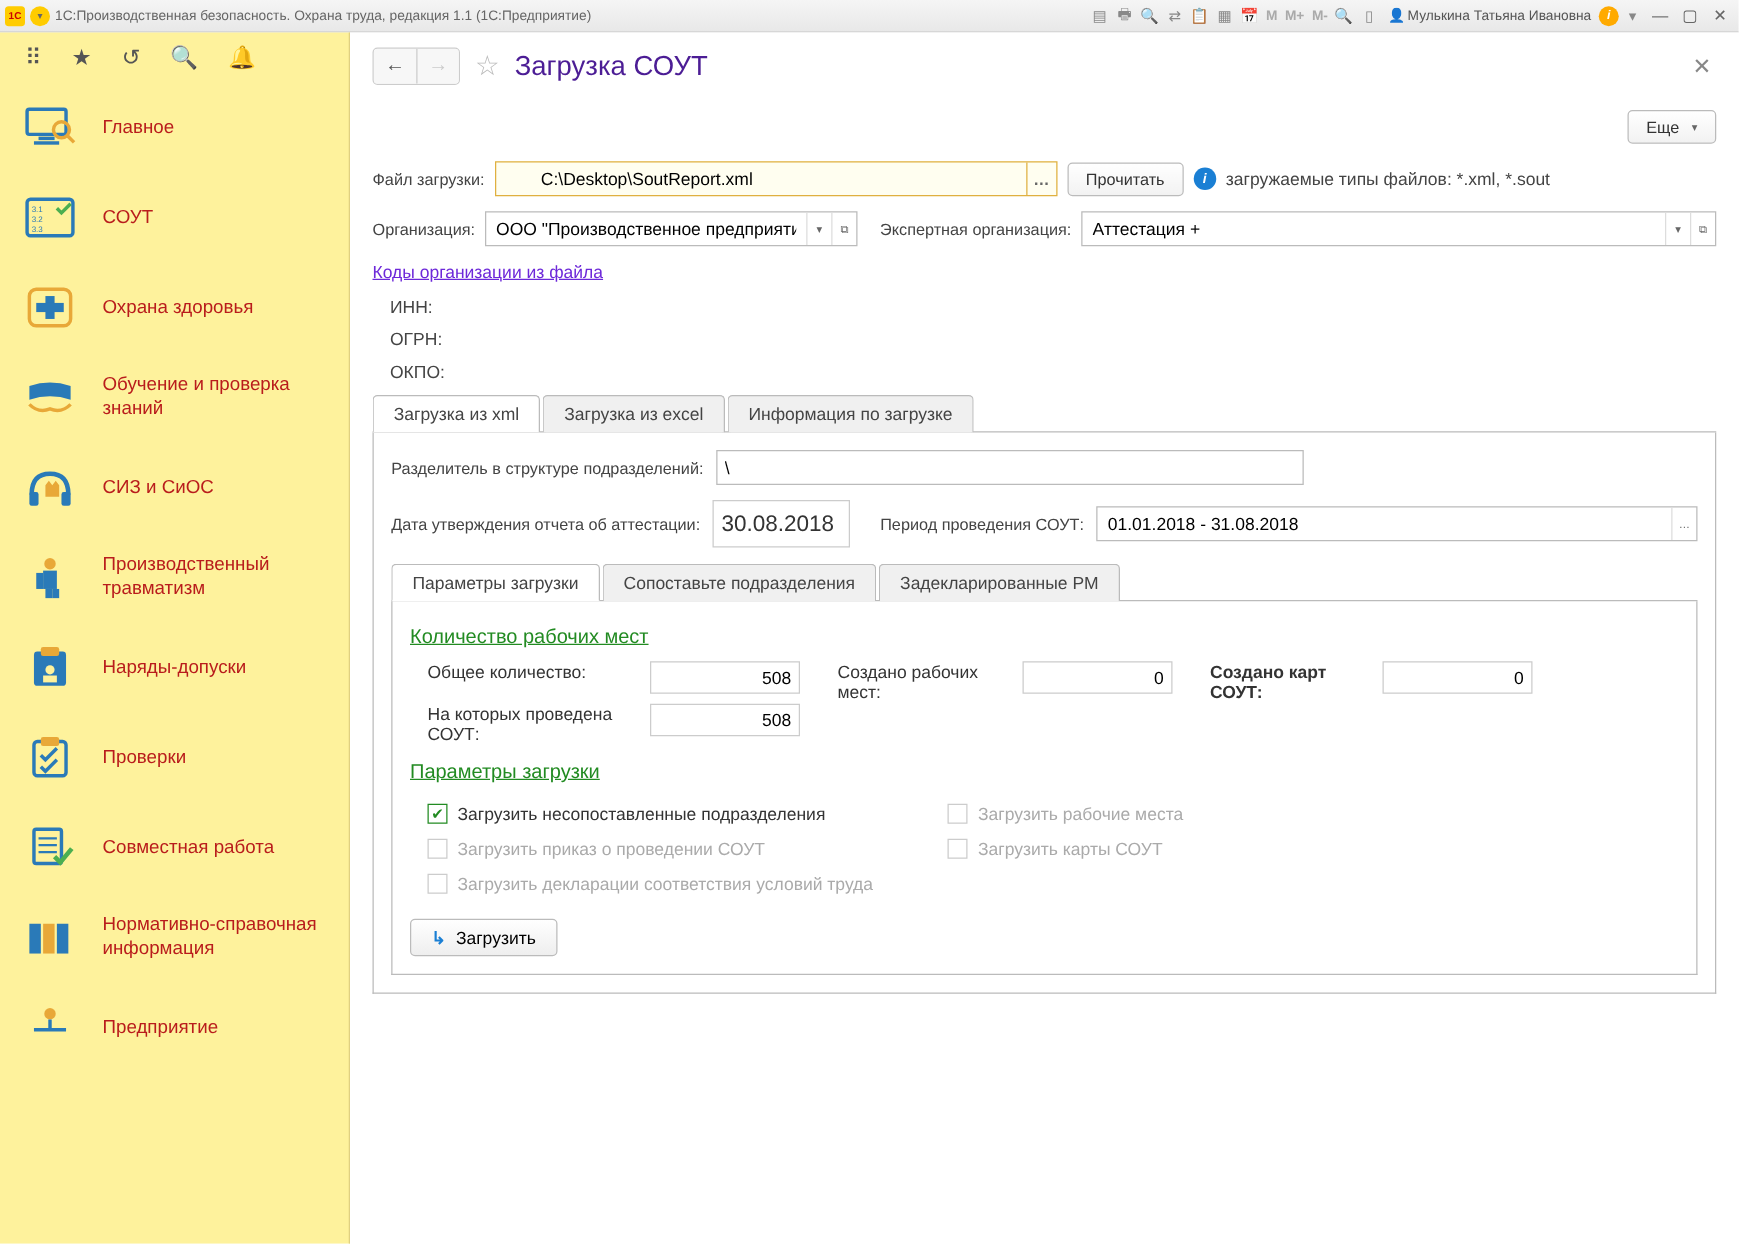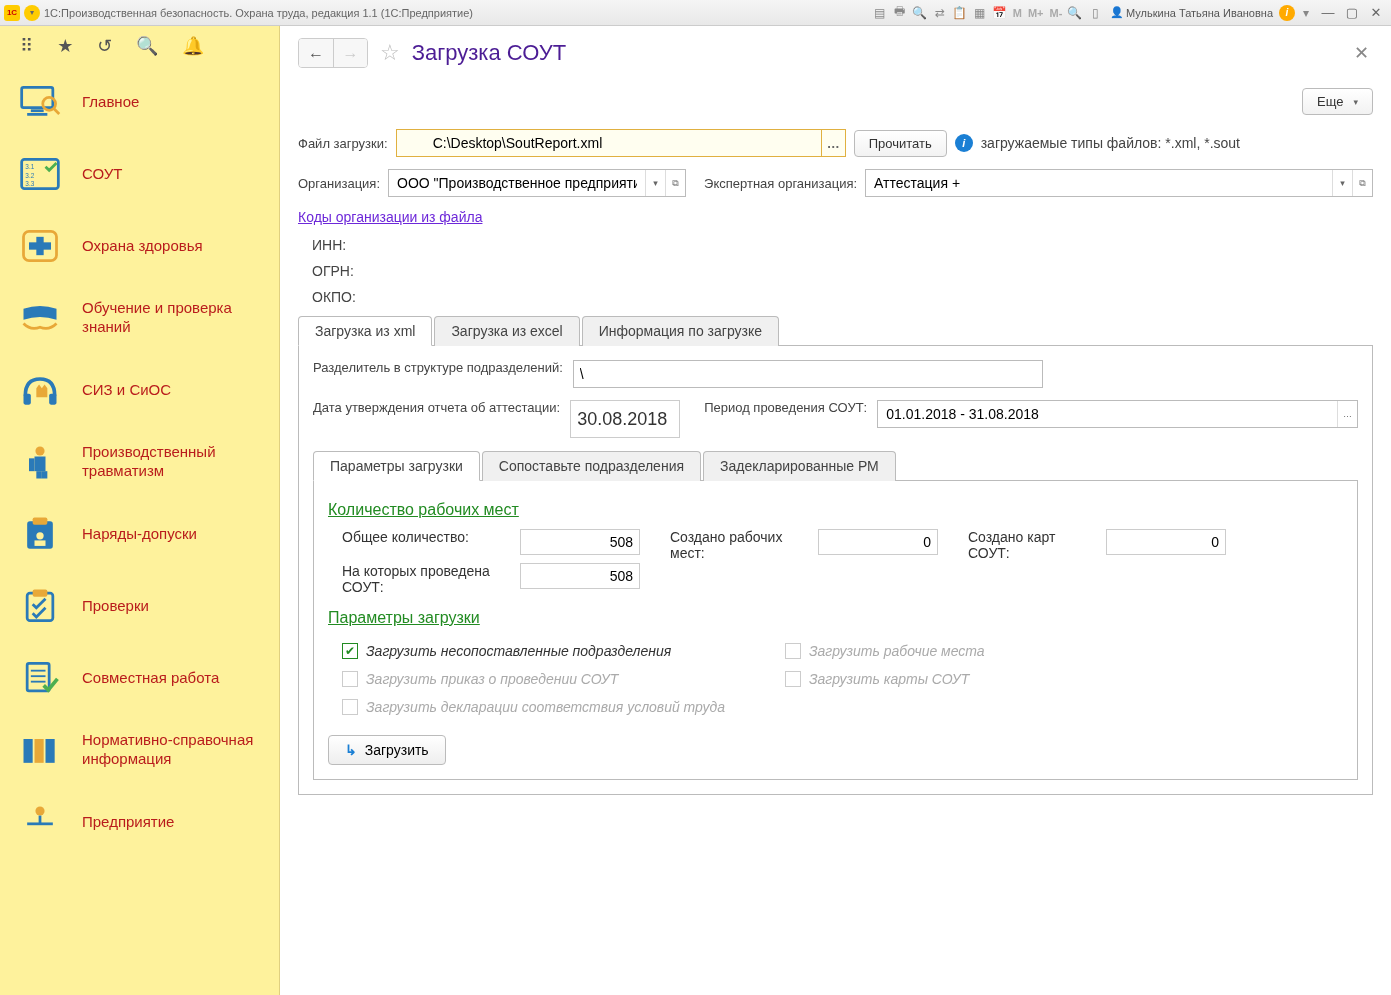--- a/index.html
+++ b/index.html
@@ -208,21 +208,21 @@
 .tab.active {
   background: #fff;
   border-bottom: 1px solid #fff;
 }
 .tab-body {
   border: 1px solid #bbb;
   border-top: none;
   padding: 14px;
 }
 
-.inner-row { display: flex; gap: 10px; margin-bottom: 12px; }
+.inner-row { display: flex; align-items: center; gap: 10px; margin-bottom: 12px; }
 .input-ro {
   border: 1px solid #ccc; height: 38px; padding: 0 6px; font-size: 18px;
   display: flex; align-items: center; background: #fff;
 }
 
 .section-title {
   color: #228b22; text-decoration: underline; font-size: 16px;
   margin: 6px 0 10px 0; cursor: pointer;
 }
 .num-row { display: flex; align-items: flex-start; gap: 18px; margin-bottom: 8px; }
@@ -230,21 +230,21 @@
 .num-input {
   border: 1px solid #ccc; width: 120px; height: 26px;
   text-align: right; padding: 0 6px; font-size: 14px;
 }
 
 .check-row { display: flex; align-items: center; gap: 8px; margin: 6px 0; }
 .check { width: 16px; height: 16px; border: 1px solid #888; background: #fff; display: flex; align-items: center; justify-content: center; cursor: pointer; }
 .check.checked { background: #fff; border-color: #228b22; color: #228b22; }
 .check.checked::after { content: "✔"; font-size: 12px; }
 .check.disabled { border-color: #ccc; }
-.check-label { font-size: 14px; font-style: italic; }
+.check-label { font-size: 14px; }
 .check-label.disabled { color: #aaa; }
 
 .checks-grid { display: flex; gap: 60px; margin-left: 14px; }
 .checks-col { display: flex; flex-direction: column; }
 
 .load-btn-row { margin-top: 14px; }
 .load-btn {
   border: 1px solid #bbb; border-radius: 4px;
   background: linear-gradient(#fff,#eee);
   padding: 6px 16px; font-size: 14px; cursor: pointer;
@@ -511,21 +511,21 @@
               <div class="num-row">
                 <span class="num-label">На которых проведена СОУТ:</span>
                 <input class="num-input" value="508" style="">
               </div>
             </div>
             <div class="num-row" style="margin-left:10px;">
               <span class="num-label" style="width:130px;">Создано рабочих мест:</span>
               <input class="num-input" value="0" style="">
             </div>
             <div class="num-row" style="margin-left:10px;">
-              <span class="num-label" style="width:120px;">Создано карт СОУТ:</span>
+              <span class="num-label" style="width:120px;font-weight:bold;">Создано карт СОУТ:</span>
               <input class="num-input" value="0" style="">
             </div>
           </div>
 
           <div class="section-title">Параметры загрузки</div>
           <div class="checks-grid">
             <div class="checks-col">
               <div class="check-row">
                 <span class="check checked"></span>
                 <span class="check-label">Загрузить несопоставленные подразделения</span>

